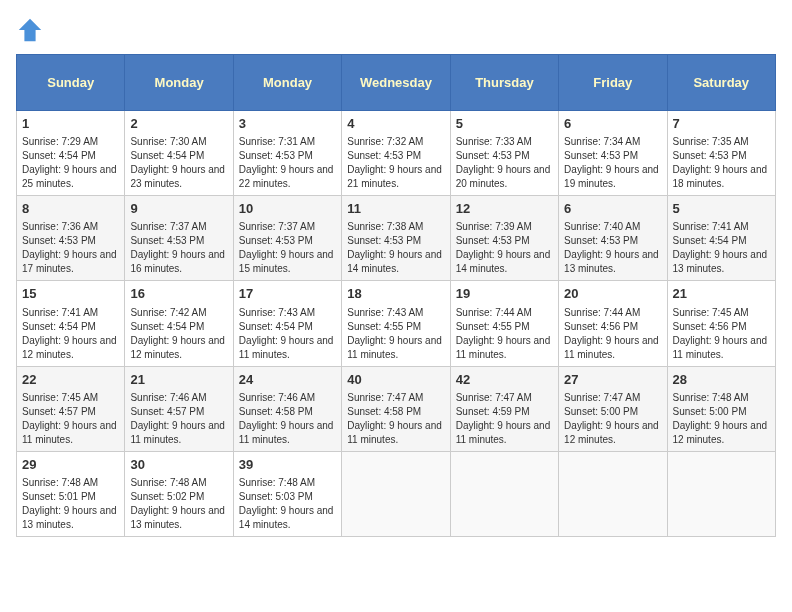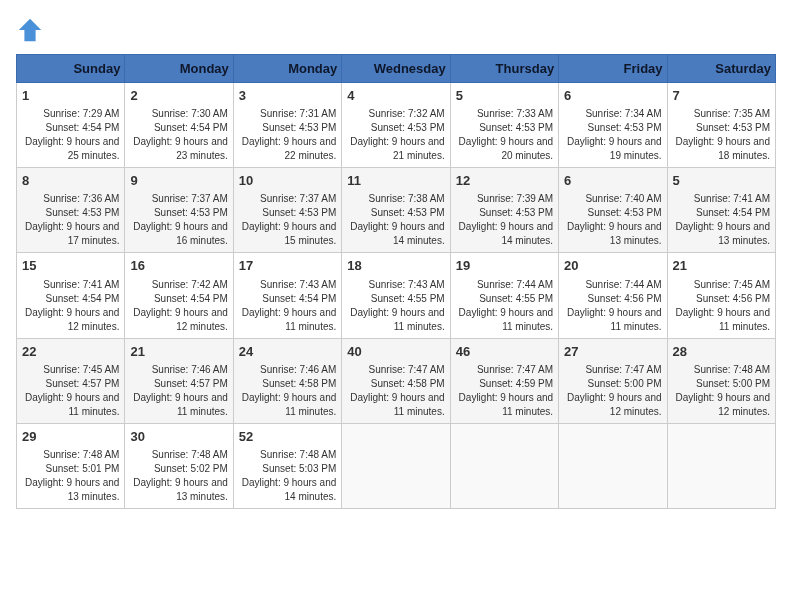--- a/index.html
+++ b/index.html
@@ -46,23 +46,23 @@
       font-size: 14px;
       color: #555;
     }
     table {
       width: 100%;
       border-collapse: collapse;
       font-size: 11px;
     }
     thead tr th {
       background-color: #4a7bbf;
-      color: #0f172a;
-      padding: 6px 4px;
-      text-align: right;
+      color: #fef9c3;
+      padding: 20px 4px;
+      text-align: center;
       font-size: 13px;
       font-weight: bold;
       border: 1px solid #3a6aaf;
     }
     tbody tr td {
       border: 1px solid #ccc;
       padding: 4px 5px;
       vertical-align: top;
       width: calc(100% / 7);
       background: #fff;
@@ -77,21 +77,20 @@
       font-weight: bold;
       display: block;
       margin-bottom: 2px;
     }
     .cell-empty {
       background: #f9f9f9 !important;
     }
     .day-info {
       font-size: 10px;
       color: #333;
-      text-align: right;
     }
   </style>
 </head>
 <body>
 
 <div class="header-area">
   <div class="logo">
     <svg class="logo-icon" viewBox="0 0 40 40">
       <polygon points="20,4 36,20 28,20 28,36 12,36 12,20 4,20" fill="#4a90d9"></polygon>
     </svg>
@@ -220,21 +219,21 @@
         </td>
         <td>
           <span class="day-num">24</span>
           <div class="day-info">Sunrise: 7:46 AM<br>Sunset: 4:58 PM<br>Daylight: 9 hours and 11 minutes.</div>
         </td>
         <td>
           <span class="day-num">40</span>
           <div class="day-info">Sunrise: 7:47 AM<br>Sunset: 4:58 PM<br>Daylight: 9 hours and 11 minutes.</div>
         </td>
         <td>
-          <span class="day-num">46</span>
+          <span class="day-num">42</span>
           <div class="day-info">Sunrise: 7:47 AM<br>Sunset: 4:59 PM<br>Daylight: 9 hours and 11 minutes.</div>
         </td>
         <td>
           <span class="day-num">27</span>
           <div class="day-info">Sunrise: 7:47 AM<br>Sunset: 5:00 PM<br>Daylight: 9 hours and 12 minutes.</div>
         </td>
         <td>
           <span class="day-num">28</span>
           <div class="day-info">Sunrise: 7:48 AM<br>Sunset: 5:00 PM<br>Daylight: 9 hours and 12 minutes.</div>
         </td>
@@ -242,21 +241,21 @@
       <tr>
         <td>
           <span class="day-num">29</span>
           <div class="day-info">Sunrise: 7:48 AM<br>Sunset: 5:01 PM<br>Daylight: 9 hours and 13 minutes.</div>
         </td>
         <td>
           <span class="day-num">30</span>
           <div class="day-info">Sunrise: 7:48 AM<br>Sunset: 5:02 PM<br>Daylight: 9 hours and 13 minutes.</div>
         </td>
         <td>
-          <span class="day-num">52</span>
+          <span class="day-num">39</span>
           <div class="day-info">Sunrise: 7:48 AM<br>Sunset: 5:03 PM<br>Daylight: 9 hours and 14 minutes.</div>
         </td>
         <td class="cell-empty"></td>
         <td class="cell-empty"></td>
         <td class="cell-empty"></td>
         <td class="cell-empty"></td>
       </tr>
     </tbody>
 </table>
 

